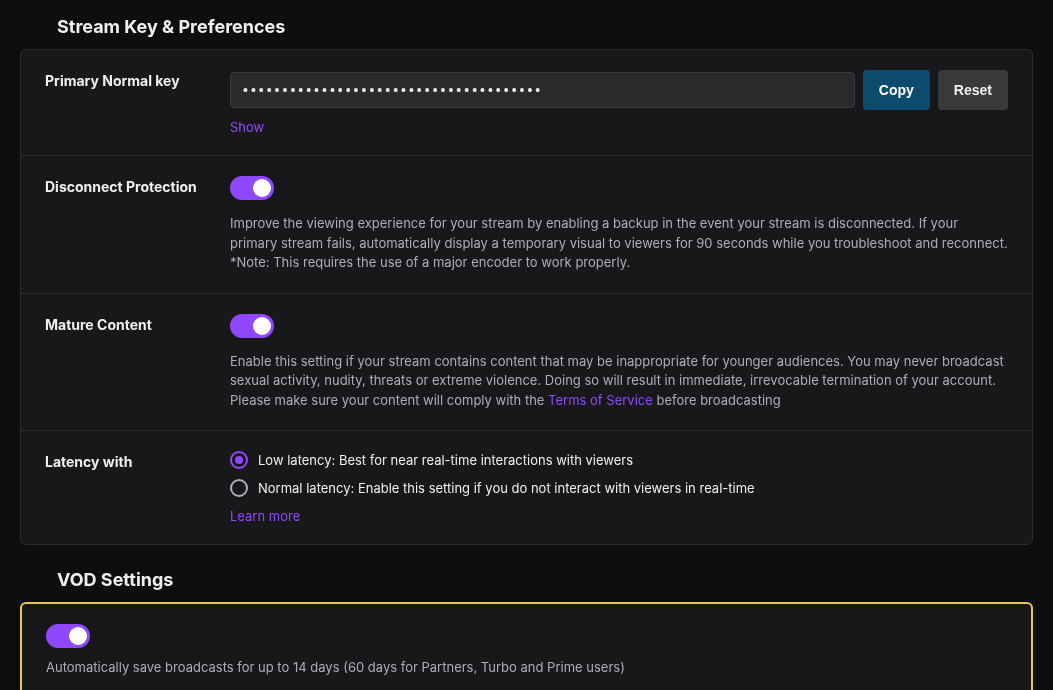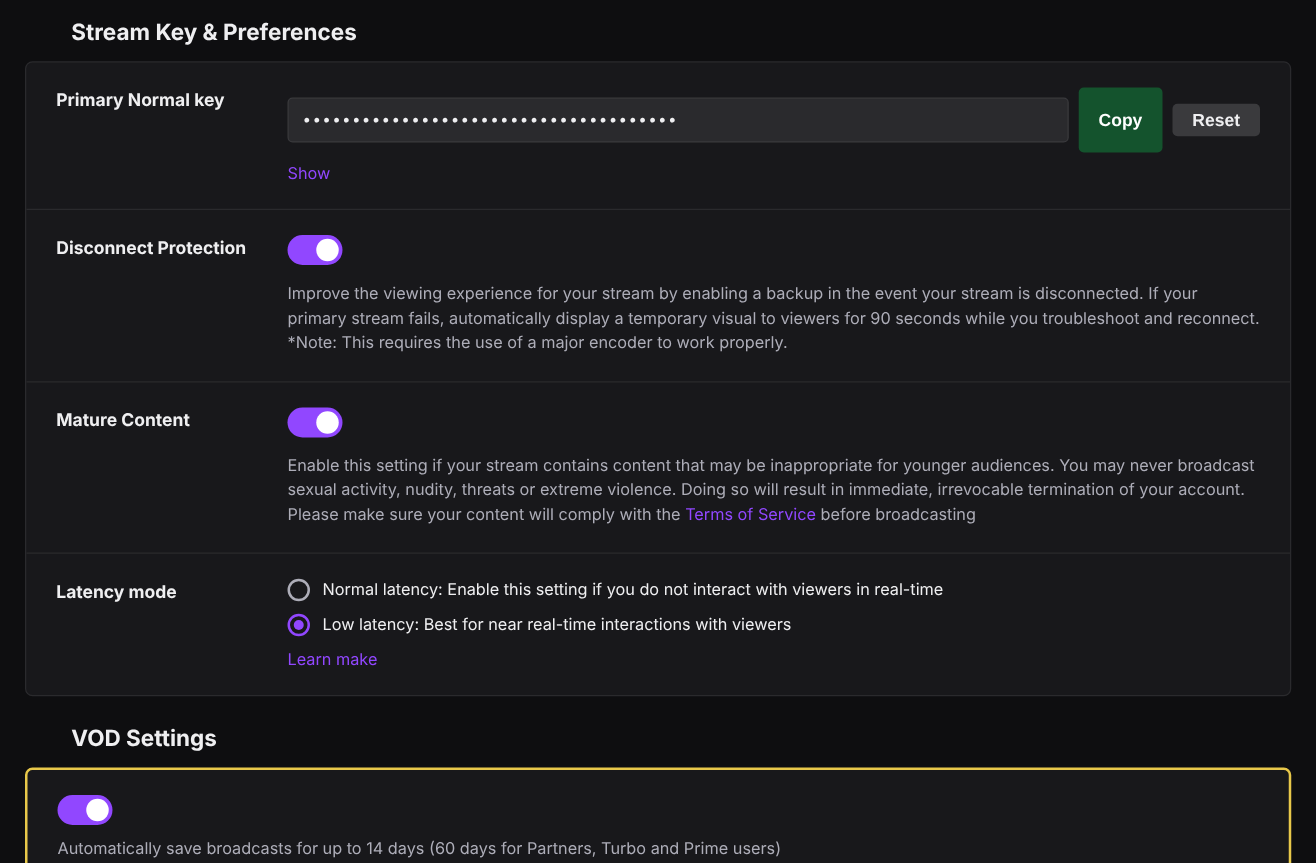--- a/index.html
+++ b/index.html
@@ -71,39 +71,39 @@
       border: 1px solid #3a3a3d;
       border-radius: 4px;
       color: #efeff1;
       font-size: 14px;
       padding: 8px 12px;
       letter-spacing: 3px;
       height: 36px;
     }
 
     .btn-copy {
-      background-color: #14532d;
+      background-color: #0c4a6e;
       color: #fff;
       border: none;
       border-radius: 4px;
       padding: 0 16px;
-      height: 52px;
+      height: 40px;
       font-size: 14px;
       font-weight: 600;
       cursor: pointer;
       white-space: nowrap;
     }
 
     .btn-reset {
       background-color: #3a3a3d;
       color: #efeff1;
       border: none;
       border-radius: 4px;
       padding: 0 16px;
-      height: 26px;
+      height: 40px;
       font-size: 14px;
       font-weight: 600;
       cursor: pointer;
       white-space: nowrap;
     }
 
     .link-show {
       color: #9147ff;
       font-size: 13px;
       cursor: pointer;
@@ -273,35 +273,35 @@
           <input type="checkbox" checked="" style="">
           <span class="toggle-slider"></span>
         </label>
         <p class="description-text">
           <span>Enable this setting if your stream contains content that may be inappropriate for younger audiences. You may never broadcast sexual activity, nudity, threats or extreme violence. Doing so will result in immediate, irrevocable termination of your account. Please make sure your content will comply with the </span><a class="terms-link" href="#">Terms of Service</a><span> before broadcasting</span>
         </p>
       </div>
     </div>
 
     <div class="settings-row">
-      <div class="settings-label">Latency mode</div>
+      <div class="settings-label">Latency with</div>
       <div class="settings-content">
         <div class="radio-group">
+
+          <label class="radio-option">
+            <div class="radio-circle selected"></div>
+            <span>Low latency: Best for near real-time interactions with viewers</span>
+          </label>
 
           <label class="radio-option">
             <div class="radio-circle"></div>
             <span>Normal latency: Enable this setting if you do not interact with viewers in real-time</span>
           </label>
-
-          <label class="radio-option">
-            <div class="radio-circle selected"></div>
-            <span>Low latency: Best for near real-time interactions with viewers</span>
-          </label>
         </div>
-        <a class="learn-more-link" href="#">Learn make</a>
+        <a class="learn-more-link" href="#">Learn more</a>
       </div>
     </div>
 
   </div>
 
   <h2 class="section-title">VOD Settings</h2>
 
   <div class="vod-panel">
     <div class="store-broadcasts-row">
       <div class="settings-content toggle-with-desc">

